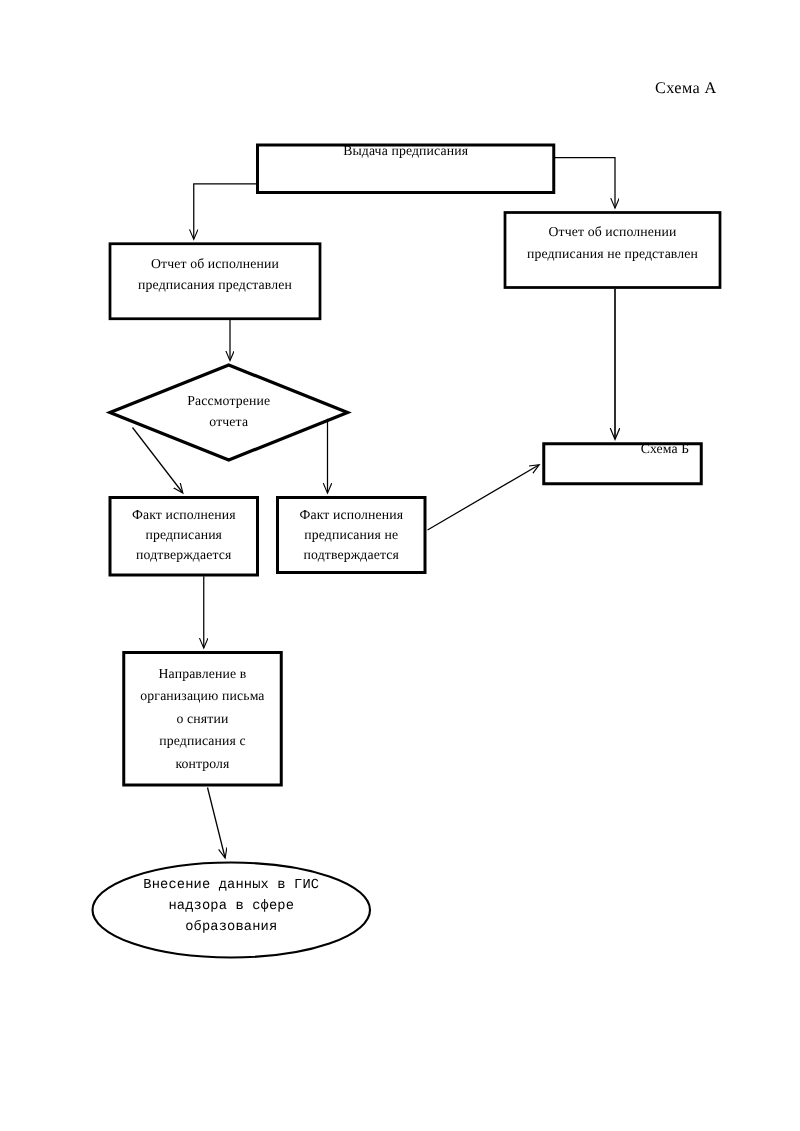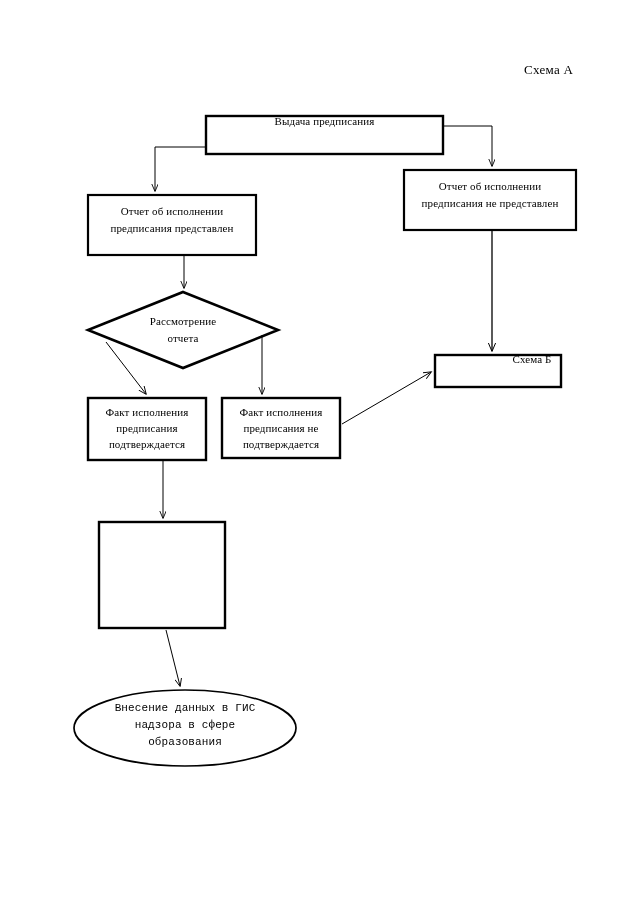--- a/index.html
+++ b/index.html
@@ -115,18 +115,23 @@
   <div class="node-label" style="left:435px; top:343px; width:126px; height:32px;margin-left:34px;">Схема Б</div>
 
   <div class="node-label" style="left:86px; top:399px; width:122px; height:56px; align-items:flex-start; padding-top:5px; line-height:16px;">Факт исполнения
 предписания
 подтверждается</div>
 
   <div class="node-label" style="left:220px; top:399px; width:122px; height:56px; align-items:flex-start; padding-top:5px; line-height:16px;">Факт исполнения
 предписания не
 подтверждается</div>
 
+  <div class="node-label" style="left:97px; top:526px; width:130px; height:96px; align-items:flex-start; padding-top:4px; line-height:18px;">Направление в
+организацию письма
+о снятии
+предписания с
+контроля</div>
 
   <div class="node-label" style="left:85px; top:700px; width:200px; height:56px; align-items:flex-start; padding-top:0px; line-height:17px;font-family:Liberation Mono, monospace;">Внесение данных в ГИС
 надзора в сфере
 образования</div>
 
 </div>
 
 </body></html>

